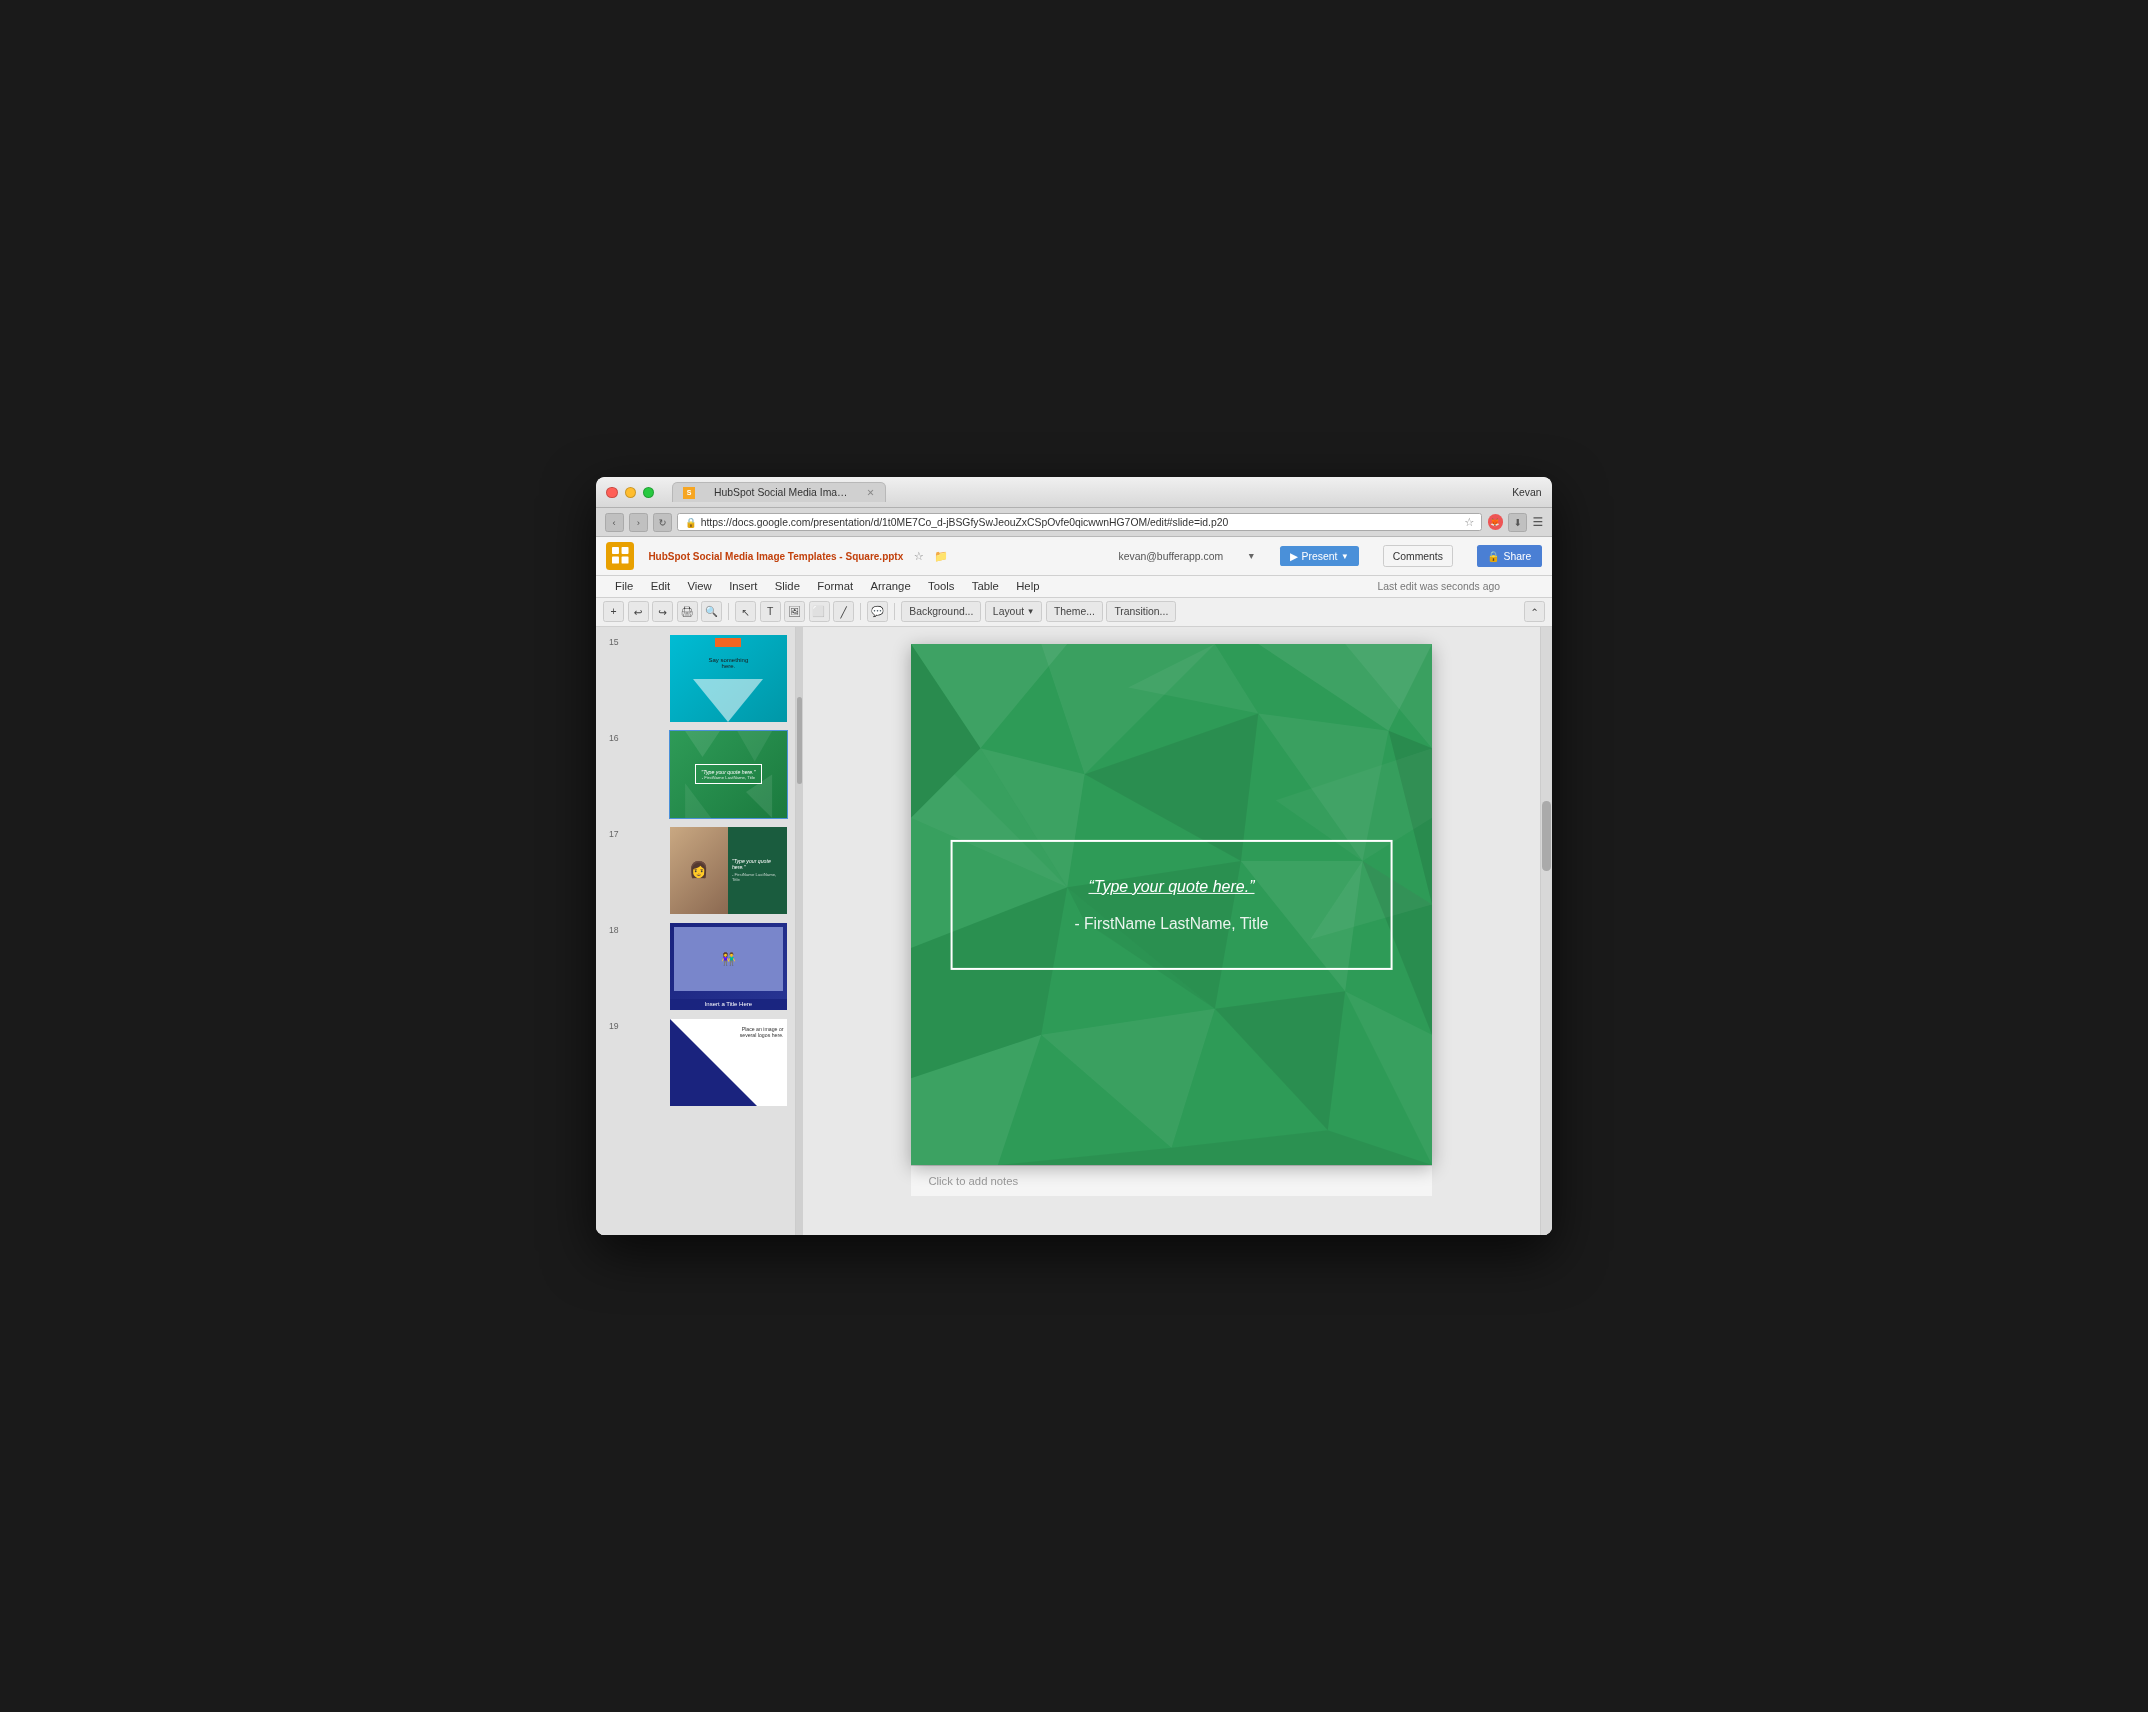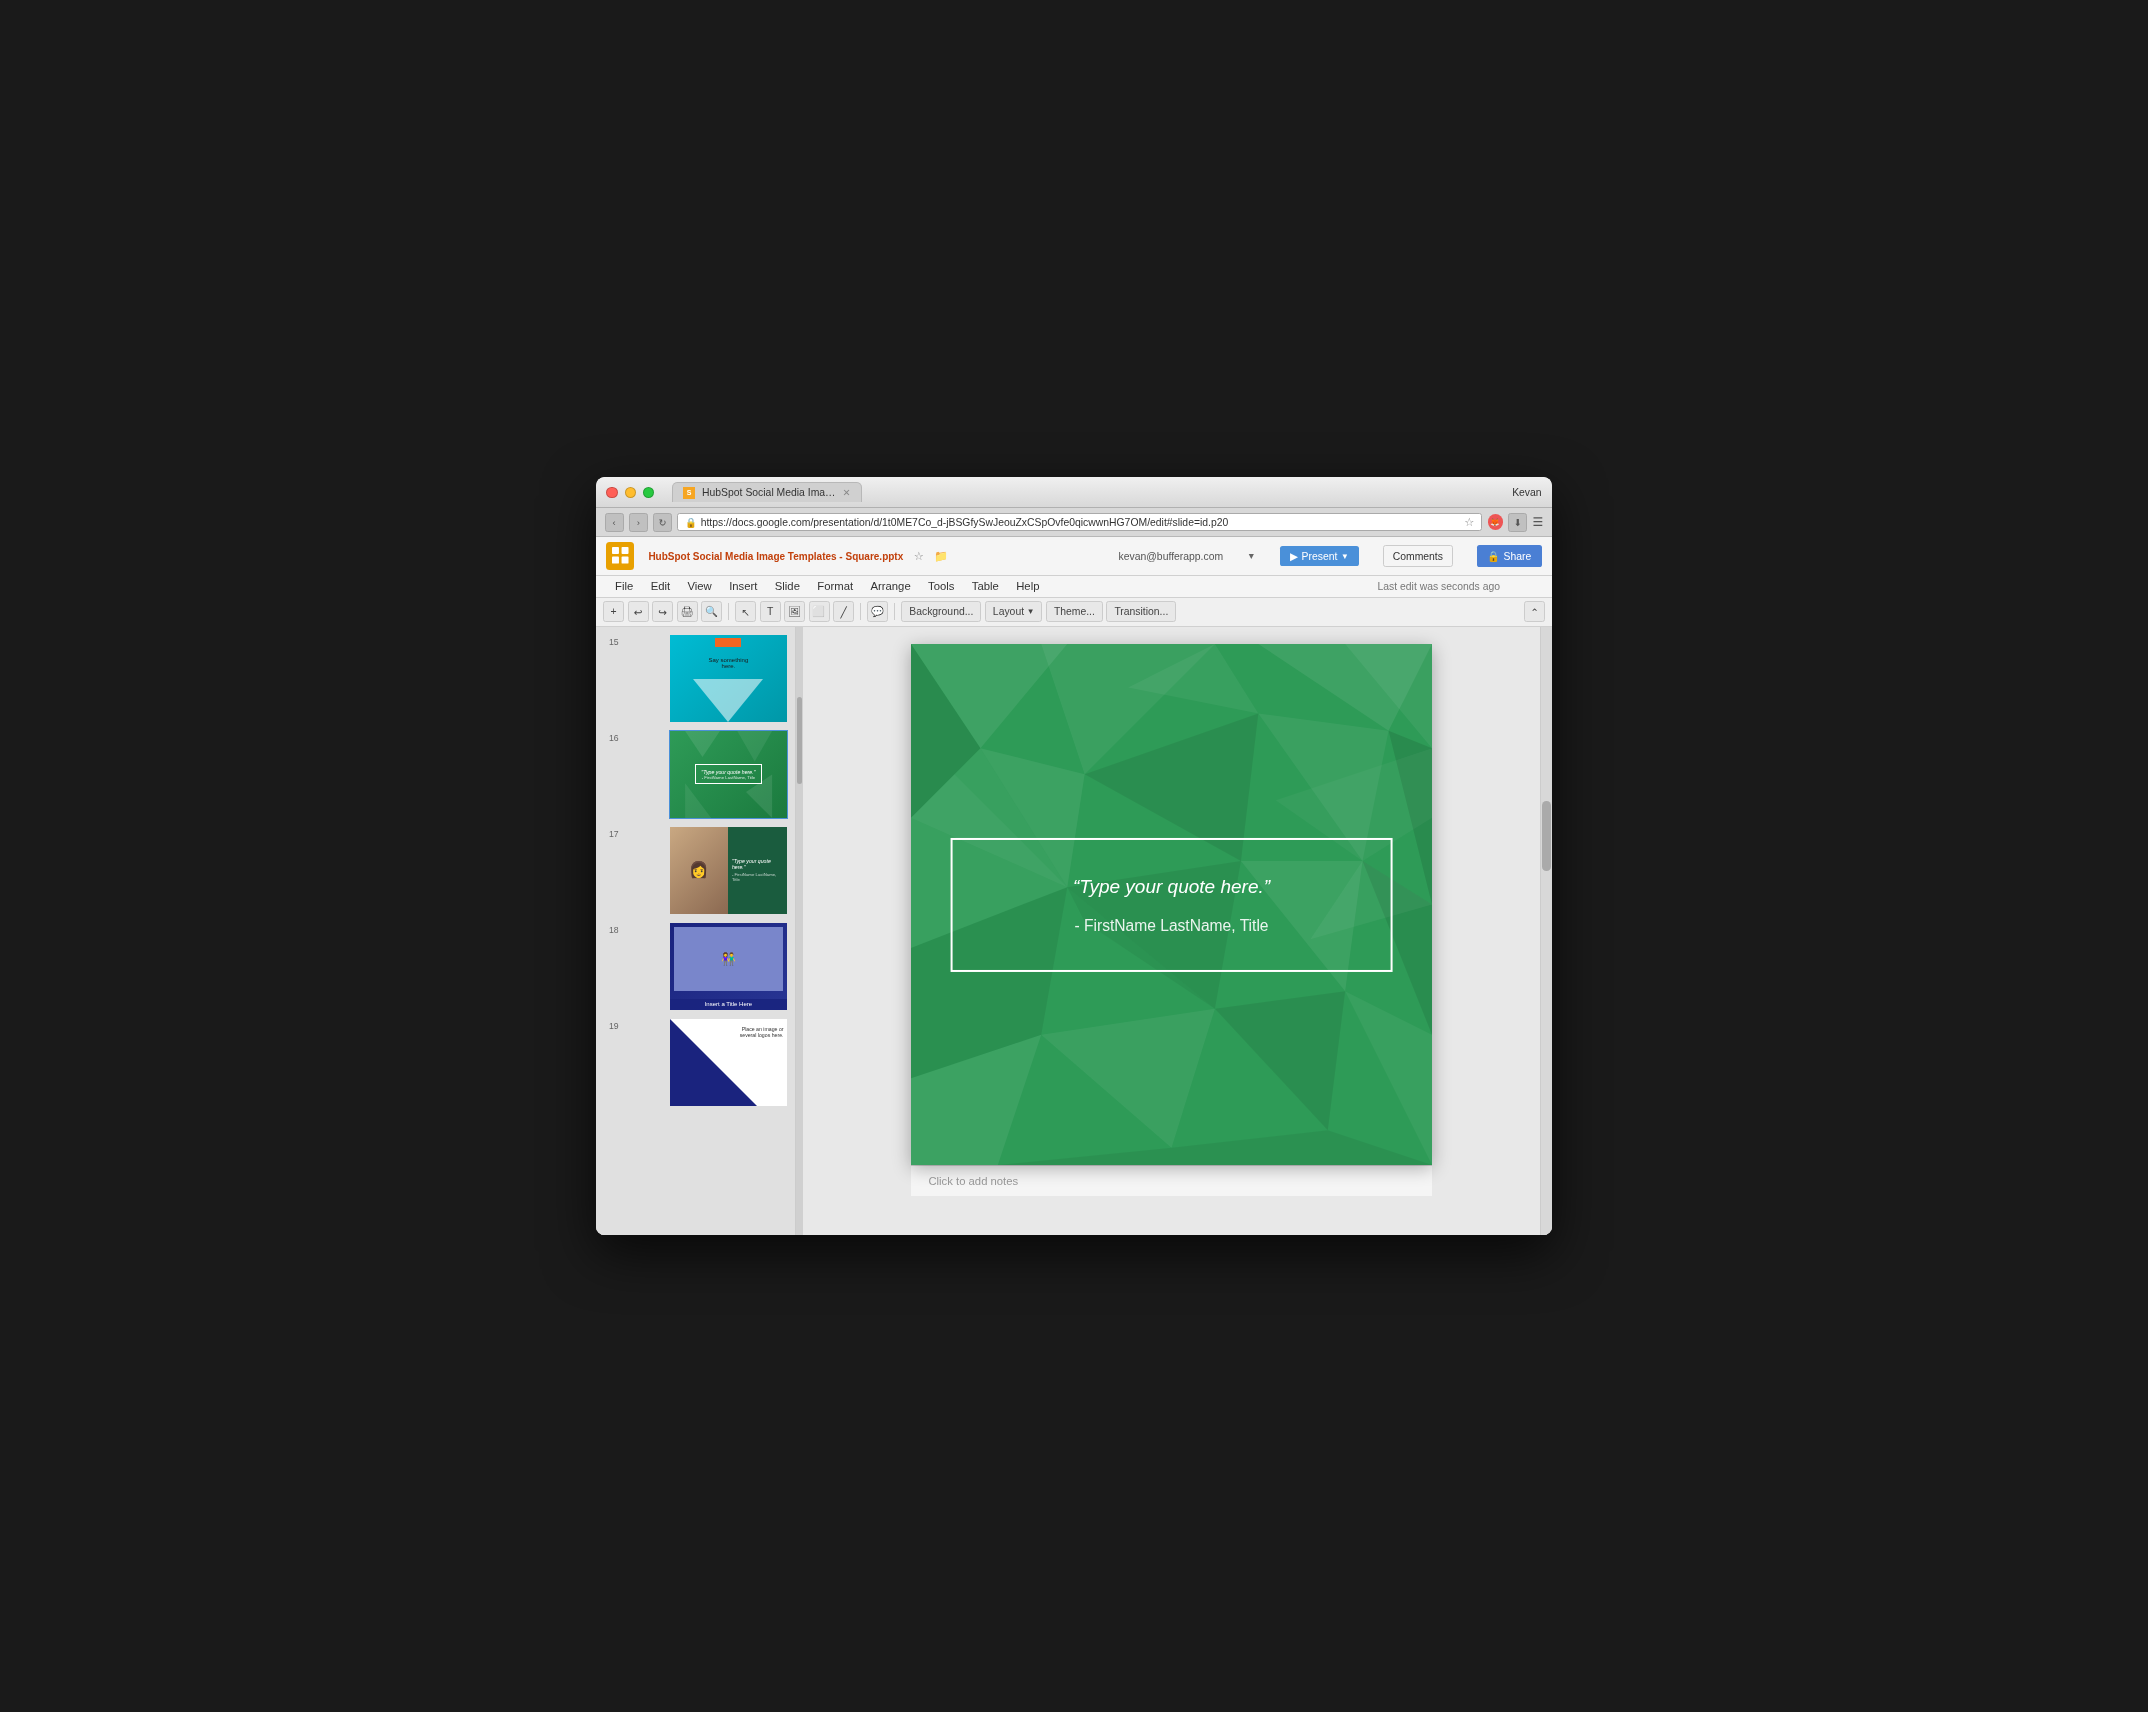--- a/index.html
+++ b/index.html
@@ -51,21 +51,21 @@
       margin: 0 7px;
     }
     .tab {
       background: #d0d0d0;
       border-radius: 5.2px 5.2px 0 0;
       padding: 3.5px 10.4px;
       font-size: 10.4px;
       color: #333;
       display: flex;
       align-items: center;
-      gap: 7px;
+      gap: 19px;
       border: 0.9px solid #b8b8b8;
       border-bottom: none;
     }
     .tab-favicon {
       width: 12px;
       height: 12px;
       background: #f6a623;
       display: flex;
       align-items: center;
       justify-content: center;
@@ -462,26 +462,27 @@
       position: absolute;
       top: 50%;
       left: 50%;
       transform: translate(-50%, -50%);
       border: 2.2px solid white;
       padding: 35px 43px;
       width: 85%;
       text-align: center;
     }
     .quote-text {
-      font-size: 19px;
+      font-size: 16px;
       color: white;
       font-style: italic;
       font-weight: 500;
       margin-bottom: 17.4px;
       line-height: 1.3;
+      text-decoration: underline;
     }
     .quote-attr {
       font-size: 15.6px;
       color: rgba(255,255,255,0.9);
     }
 
     
     .notes-area {
       background: #f5f5f5;
       border-top: 0.9px solid #ccc;

